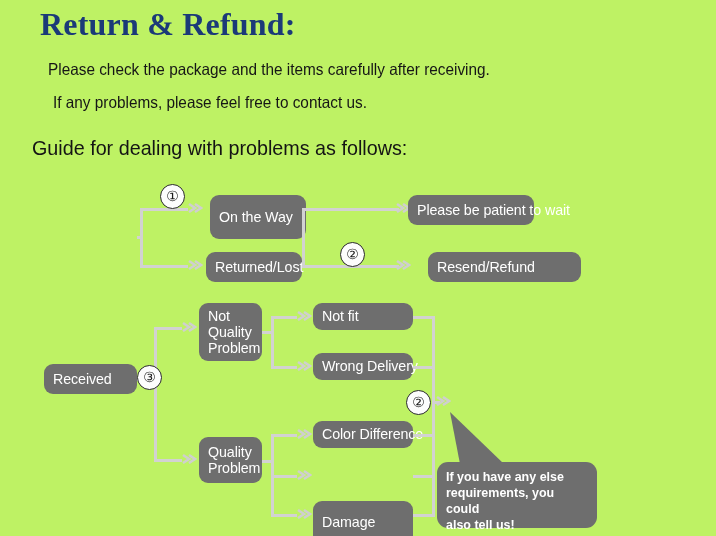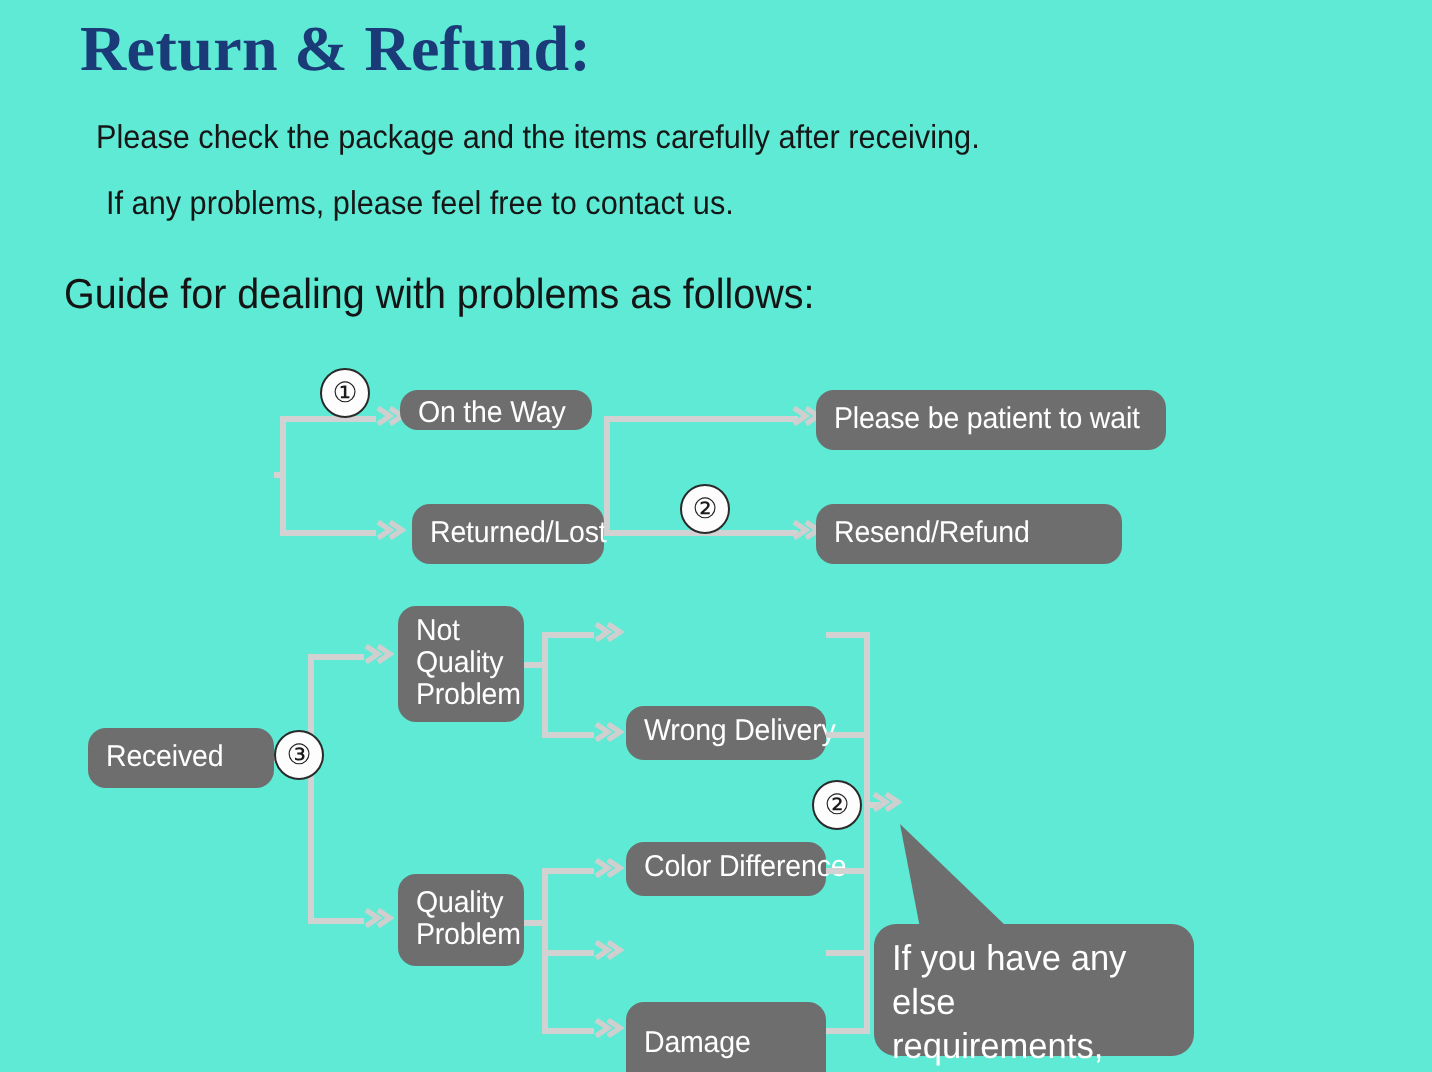--- a/index.html
+++ b/index.html
@@ -1,18 +1,18 @@
 <!DOCTYPE html>
 <html><head>
 <meta charset="utf-8">
 <style>
   html,body{margin:0;padding:0;background:#fff;}
   body{width:716px;height:536px;position:relative;overflow:hidden;
        font-family:"Liberation Sans",sans-serif;}
-  #page{position:absolute;left:0;top:0;width:716px;height:536px;background:#5eead4;}
+  #page{position:absolute;left:0;top:0;width:716px;height:536px;background:#bef264;}
 
   .title{position:absolute;left:40px;top:6px;font-family:"Liberation Serif",serif;
          font-weight:bold;font-size:32px;color:#1b3a78;letter-spacing:.2px;
          white-space:nowrap;}
 
   .lede{position:absolute;font-family:"Liberation Sans",sans-serif;
         font-size:16.5px;color:#161616;white-space:nowrap;
         transform:scaleX(.93);transform-origin:left center;}
   .lede1{left:48px;top:60px;}
   .lede2{left:53px;top:93px;}
@@ -33,22 +33,22 @@
 
   .arrow{position:absolute;width:15px;height:14px;}
   .arrow svg{display:block;}
 
   .circnum{position:absolute;width:23px;height:23px;border:1.6px solid #2a2a2a;
            border-radius:50%;color:#1a1a1a;font-size:14px;
            font-family:"Liberation Serif",serif;
            display:flex;align-items:center;justify-content:center;background:#fdfdfd;}
 
   .callout{position:absolute;left:437px;top:462px;width:160px;height:66px;
-           background:#6e6e6e;border-radius:11px;color:#fff;font-size:18px;
-           line-height:1.22;padding:7px 9px;box-sizing:border-box;}
+           background:#6e6e6e;border-radius:11px;color:#fff;font-size:13px;
+           line-height:1.22;padding:7px 9px;box-sizing:border-box;font-weight:bold;}
   .callout span{display:block;transform:scaleX(.96);transform-origin:left center;}
   .tail{position:absolute;left:444px;top:408px;width:70px;height:62px;}
 </style>
 </head>
 <body>
 
 <div id="page">
 
   <div class="title">Return &amp; Refund:</div>
   <div class="lede lede1">Please check the package and the items carefully after receiving.</div>
@@ -71,50 +71,50 @@
     <svg width="15" height="14" viewBox="0 0 15 14">
         <path d="M1 3 L7 7 L1 11" fill="none" stroke="#cfcfcf" stroke-width="2.6"></path>
         <path d="M7 3 L13 7 L7 11" fill="none" stroke="#cfcfcf" stroke-width="2.6"></path>
       </svg>
   </div>
 
   <div class="circnum" style="left:160px;top:184px;">
     <span>①</span>
   </div>
 
-  <div class="node" style="left:200px;top:195px;width:96px;height:20px;align-items:flex-end;">
+  <div class="node" style="left:210px;top:195px;width:96px;height:44px;">
     <span>On the Way</span>
   </div>
   <div class="node" style="left:206px;top:252px;width:96px;height:30px;">
     <span>Returned/Lost</span>
   </div>
 
   <div class="hline" style="left:302px;top:208px;width:97px;"></div>
   <div class="arrow" style="left:396px;top:201px;">
     <svg width="15" height="14" viewBox="0 0 15 14">
         <path d="M1 3 L7 7 L1 11" fill="none" stroke="#cfcfcf" stroke-width="2.6"></path>
         <path d="M7 3 L13 7 L7 11" fill="none" stroke="#cfcfcf" stroke-width="2.6"></path>
       </svg>
   </div>
-  <div class="node" style="left:408px;top:195px;width:175px;height:30px;">
+  <div class="node" style="left:408px;top:195px;width:126px;height:30px;">
     <span>Please be patient to wait</span>
   </div>
 
   <div class="vline" style="left:302px;top:208px;height:58px;"></div>
   <div class="hline" style="left:302px;top:265px;width:97px;"></div>
   <div class="arrow" style="left:396px;top:258px;">
     <svg width="15" height="14" viewBox="0 0 15 14">
         <path d="M1 3 L7 7 L1 11" fill="none" stroke="#cfcfcf" stroke-width="2.6"></path>
         <path d="M7 3 L13 7 L7 11" fill="none" stroke="#cfcfcf" stroke-width="2.6"></path>
       </svg>
   </div>
   <div class="circnum" style="left:340px;top:242px;">
     <span>②</span>
   </div>
-  <div class="node" style="left:408px;top:252px;width:153px;height:30px;">
+  <div class="node" style="left:428px;top:252px;width:153px;height:30px;">
     <span>Resend/Refund</span>
   </div>
 
   <div class="node" style="left:44px;top:364px;width:93px;height:30px;">
     <span>Received</span>
   </div>
 
   <div class="hline" style="left:137px;top:378px;width:20px;"></div>
   <div class="vline" style="left:154px;top:327px;height:135px;"></div>
   <div class="hline" style="left:154px;top:327px;width:28px;"></div>
@@ -163,20 +163,23 @@
         <path d="M7 3 L13 7 L7 11" fill="none" stroke="#cfcfcf" stroke-width="2.6"></path>
       </svg>
   </div>
   <div class="arrow" style="left:297px;top:359px;">
     <svg width="15" height="14" viewBox="0 0 15 14">
         <path d="M1 3 L7 7 L1 11" fill="none" stroke="#cfcfcf" stroke-width="2.6"></path>
         <path d="M7 3 L13 7 L7 11" fill="none" stroke="#cfcfcf" stroke-width="2.6"></path>
       </svg>
   </div>
 
+  <div class="node" style="left:313px;top:303px;width:100px;height:27px;">
+    <span>Not fit</span>
+  </div>
   <div class="node" style="left:313px;top:353px;width:100px;height:27px;">
     <span>Wrong Delivery</span>
   </div>
 
   <div class="hline" style="left:262px;top:460px;width:12px;"></div>
   <div class="vline" style="left:271px;top:434px;height:82px;"></div>
   <div class="hline" style="left:271px;top:434px;width:26px;"></div>
   <div class="hline" style="left:271px;top:475px;width:26px;"></div>
   <div class="hline" style="left:271px;top:514px;width:26px;"></div>
 

